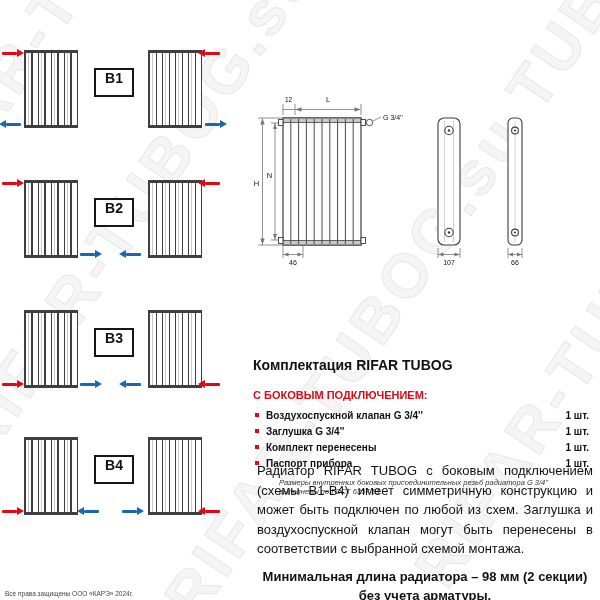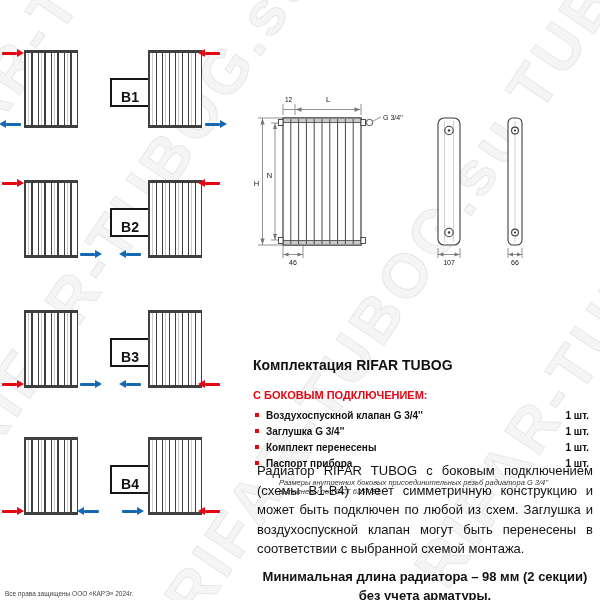--- a/index.html
+++ b/index.html
@@ -22,22 +22,22 @@
     background-image:
       linear-gradient(#3f3f3f,#3f3f3f),
       linear-gradient(#3f3f3f,#3f3f3f),
       repeating-linear-gradient(90deg,#3f3f3f 0 1.4px,#ffffff 1.4px 3.1px,#c9c9c9 3.1px 3.9px,#ffffff 3.9px 6.5px);
     background-size:100% 3px,100% 3px,100% 100%;
     background-position:0 0,0 100%,0 0;
     background-repeat:no-repeat,no-repeat,repeat;
     border-left:1px solid #3f3f3f;border-right:1px solid #3f3f3f;
   }
   .scheme-label{
-    position:absolute;left:92px;top:28px;width:36px;height:25px;border:2px solid #161616;background:#fff;
-    display:flex;align-items:flex-end;justify-content:center;font-weight:bold;font-size:14px;margin-left:16px;
+    position:absolute;left:92px;top:18px;width:36px;height:25px;border:2px solid #161616;background:#fff;
+    display:flex;align-items:flex-start;justify-content:center;font-weight:bold;font-size:14px;
   }
   .arr{position:absolute;width:15px;height:2.6px;border-radius:1px;}
   .arr.red{background:#e30613;color:#e30613;}
   .arr.blue{background:#1668b5;color:#1668b5;}
   .arr::after{content:"";position:absolute;top:50%;transform:translateY(-50%);width:0;height:0;border-top:4px solid transparent;border-bottom:4px solid transparent;}
   .arr.dir-right::after{left:100%;border-left:7px solid currentColor;}
   .arr.dir-left::after{right:100%;border-right:7px solid currentColor;}
   
   .tech{position:absolute;left:250px;top:88px;z-index:2;}
   .tech text{font-family:"Liberation Sans","DejaVu Sans",sans-serif;fill:#111;}

